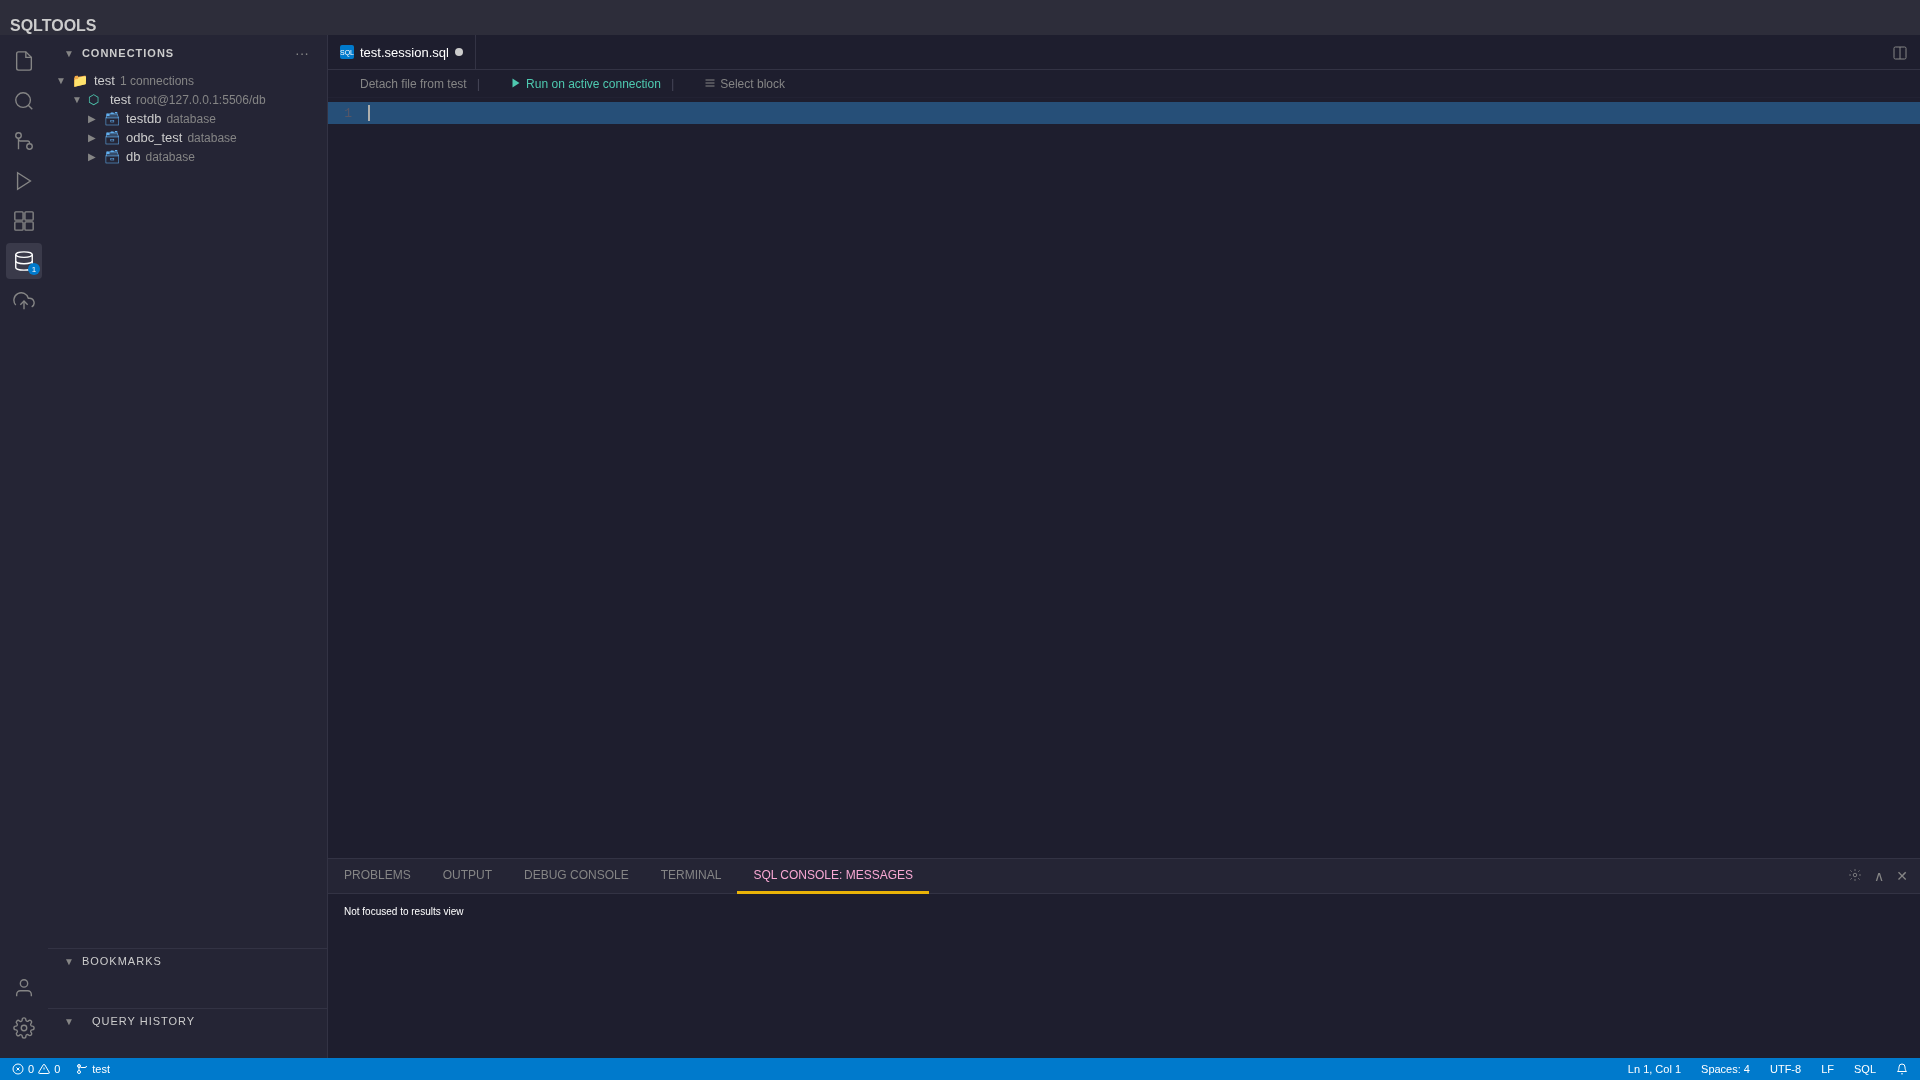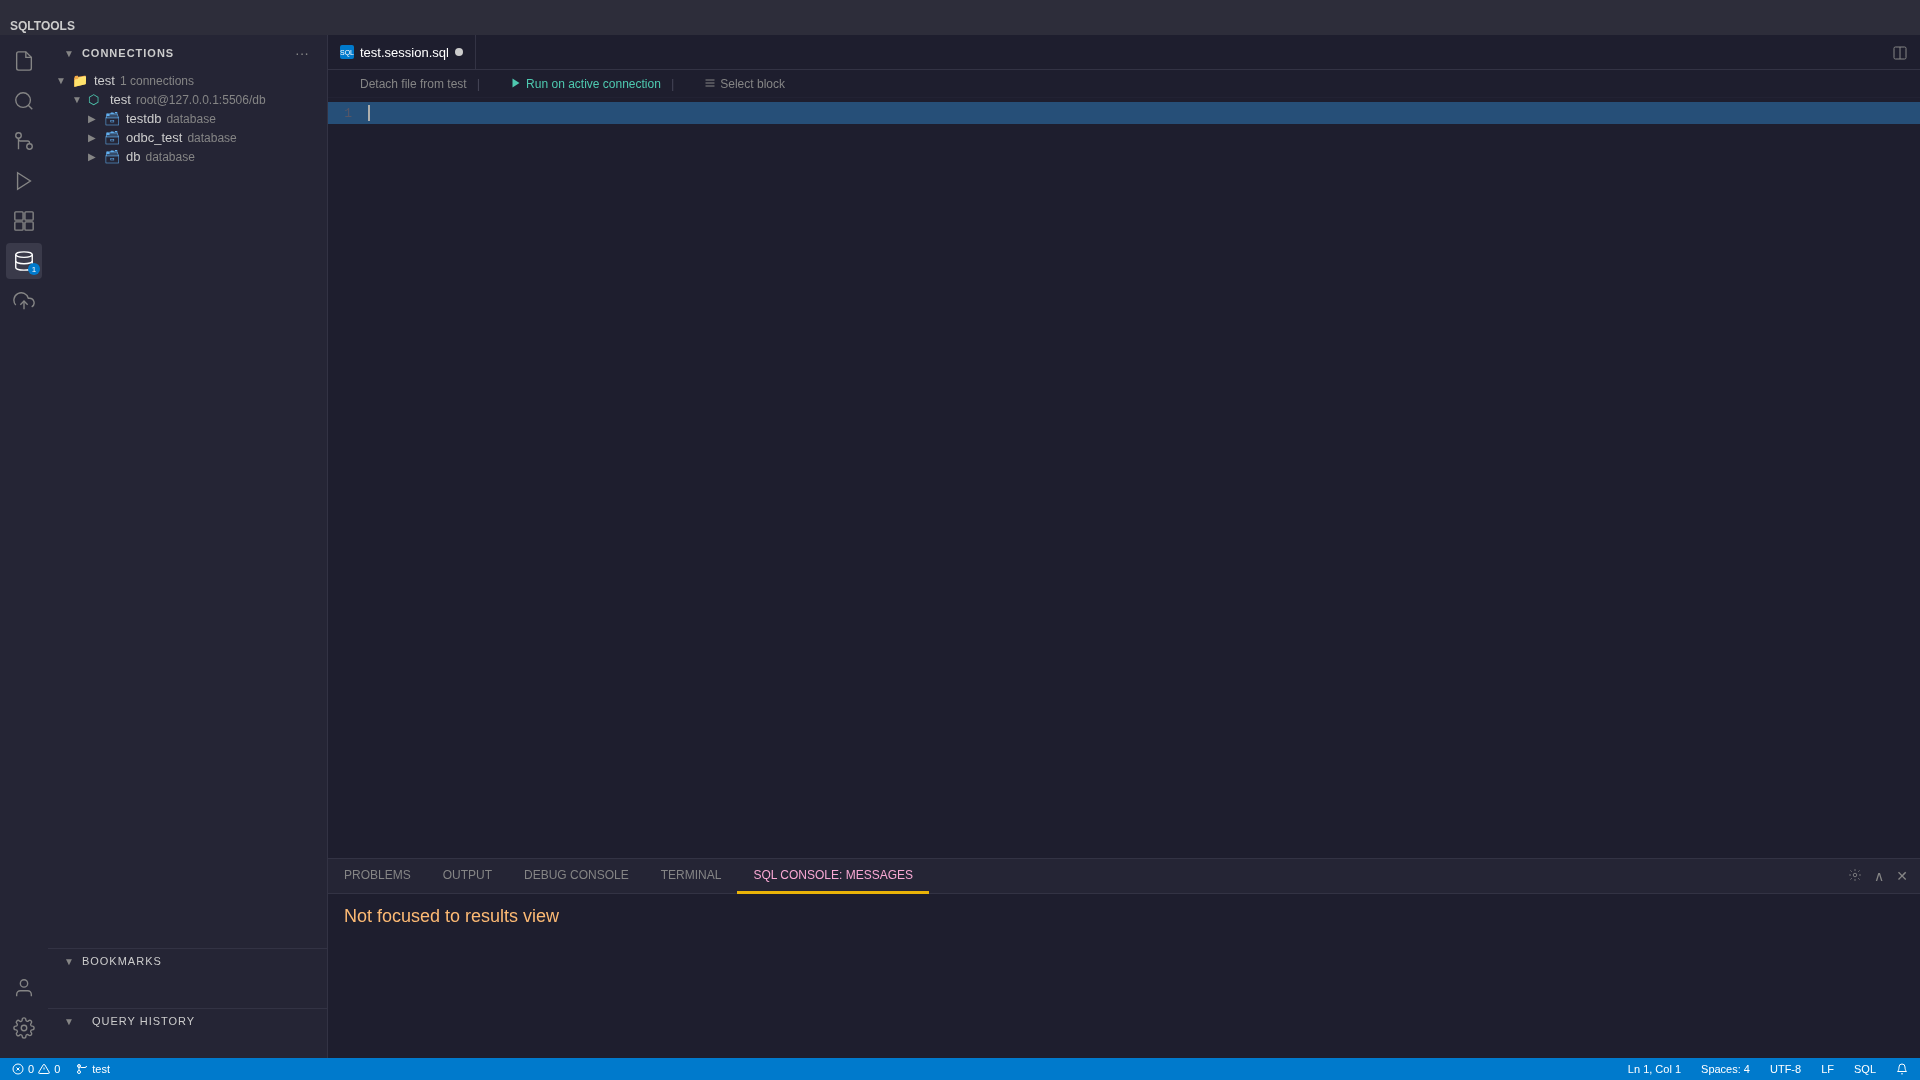--- a/index.html
+++ b/index.html
@@ -364,22 +364,22 @@
     }
     .panel-action {
       color: #858585;
       cursor: pointer;
       font-size: 14px;
       padding: 4px;
     }
     .panel-content {
       flex: 1;
       padding: 12px 16px;
-      font-size: 18px;
-      color: #fdba74;
+      font-size: 10px;
+      color: #ffffff;
     }
 
     
     .status-bar {
       height: 22px;
       background: #007acc;
       display: flex;
       align-items: center;
       justify-content: space-between;
       padding: 0 8px;
@@ -408,21 +408,21 @@
     
     ::-webkit-scrollbar { width: 8px; }
     ::-webkit-scrollbar-track { background: #1e1e2e; }
     ::-webkit-scrollbar-thumb { background: #424255; border-radius: 4px; }
   </style>
 </head>
 <body>
 
 <div class="title-bar">
   <div class="title-bar-left">
-    <span style="font-size:12px;color:#cccccc;font-weight:600;margin-top:16px;">SQLTOOLS</span>
+    <span style="font-size:16px;color:#cccccc;font-weight:600;margin-top:16px;">SQLTOOLS</span>
   </div>
 </div>
 
 <div class="main-layout">
 
   <div class="activity-bar">
     <div class="activity-icon" title="Explorer">
       <svg width="22" height="22" viewBox="0 0 24 24" fill="none" stroke="currentColor" stroke-width="1.5">
           <path d="M14 2H6a2 2 0 00-2 2v16a2 2 0 002 2h12a2 2 0 002-2V8z"></path>
           <polyline points="14 2 14 8 20 8"></polyline>

